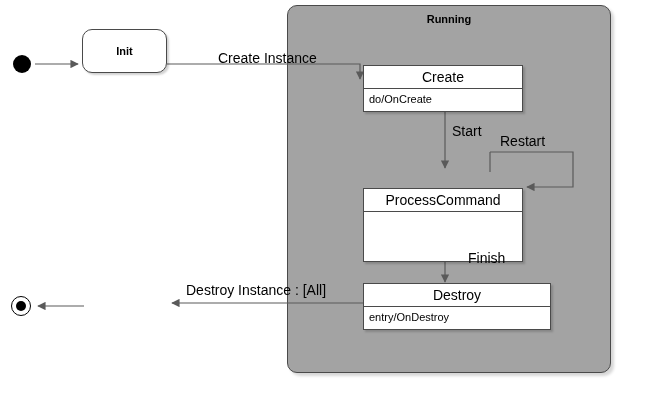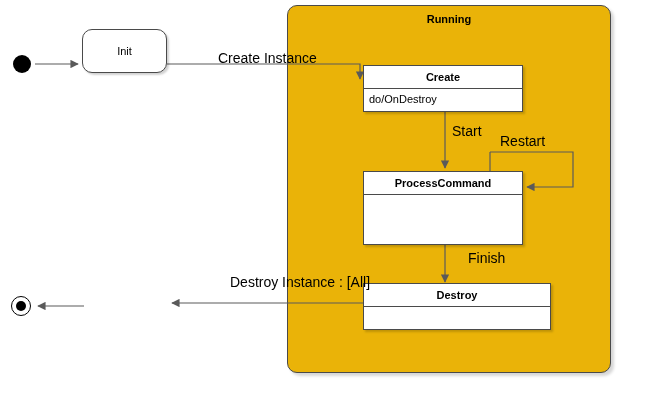--- a/index.html
+++ b/index.html
@@ -28,22 +28,22 @@
     position: absolute;
     box-sizing: border-box;
     background: #ffffff;
     border: 1px solid #4a4a4a;
     box-shadow: 2px 2px 2px rgba(0,0,0,0.18);
   }
   .node.rounded {
     border-radius: 10px;
   }
   .node-title {
-    font-size: 11px;
-    font-weight: bold;
+    font-size: 14px;
+    font-weight: normal;
     color: #000000;
     text-align: center;
     padding: 5px 4px 4px 4px;
     line-height: 13px;
   }
   .node-sep {
     height: 1px;
     background: #4a4a4a;
     margin: 0;
   }
@@ -56,26 +56,26 @@
     text-align: left;
   }
   .simple-label {
     display: flex;
     align-items: center;
     justify-content: center;
     height: 100%;
   }
   .simple-label span {
     font-size: 11px;
-    font-weight: normal;
+    font-weight: bold;
   }
   .composite {
     position: absolute;
     box-sizing: border-box;
-    background: #eab308;
+    background: #a3a3a3;
     border: 1px solid #4a4a4a;
     border-radius: 10px;
     box-shadow: 3px 3px 3px rgba(0,0,0,0.16);
   }
   .composite-title {
     position: absolute;
     top: 7px;
     left: 0;
     right: 0;
     text-align: center;
@@ -155,36 +155,37 @@
   <div class="node rounded" style="left:82px; top:29px; width:85px; height:44px;">
     <div class="simple-label">
       <span>Init</span>
     </div>
   </div>
 
 
   <div class="node" style="left:363px; top:65px; width:160px; height:47px;">
     <div class="node-title">Create</div>
     <div class="node-sep"></div>
-    <div class="node-body">do/OnDestroy</div>
+    <div class="node-body">do/OnCreate</div>
   </div>
 
-  <div class="node" style="left:363px; top:171px; width:160px; height:74px;">
+  <div class="node" style="left:363px; top:188px; width:160px; height:74px;">
     <div class="node-title">ProcessCommand</div>
     <div class="node-sep"></div>
   </div>
 
   <div class="node" style="left:363px; top:283px; width:188px; height:47px;">
     <div class="node-title">Destroy</div>
     <div class="node-sep"></div>
+    <div class="node-body">entry/OnDestroy</div>
   </div>
 
   <div class="edge-label" style="left:218px; top:50px;">Create Instance</div>
 
   <div class="edge-label" style="left:452px; top:123px;">Start</div>
 
   <div class="edge-label" style="left:500px; top:133px;">Restart</div>
 
   <div class="edge-label" style="left:468px; top:250px;">Finish</div>
 
-  <div class="edge-label" style="left:186px; top:274px;margin-left:44px;">Destroy Instance :  [All]</div>
+  <div class="edge-label" style="left:186px; top:282px;">Destroy Instance :  [All]</div>
 
 </div>
 
 </body></html>

